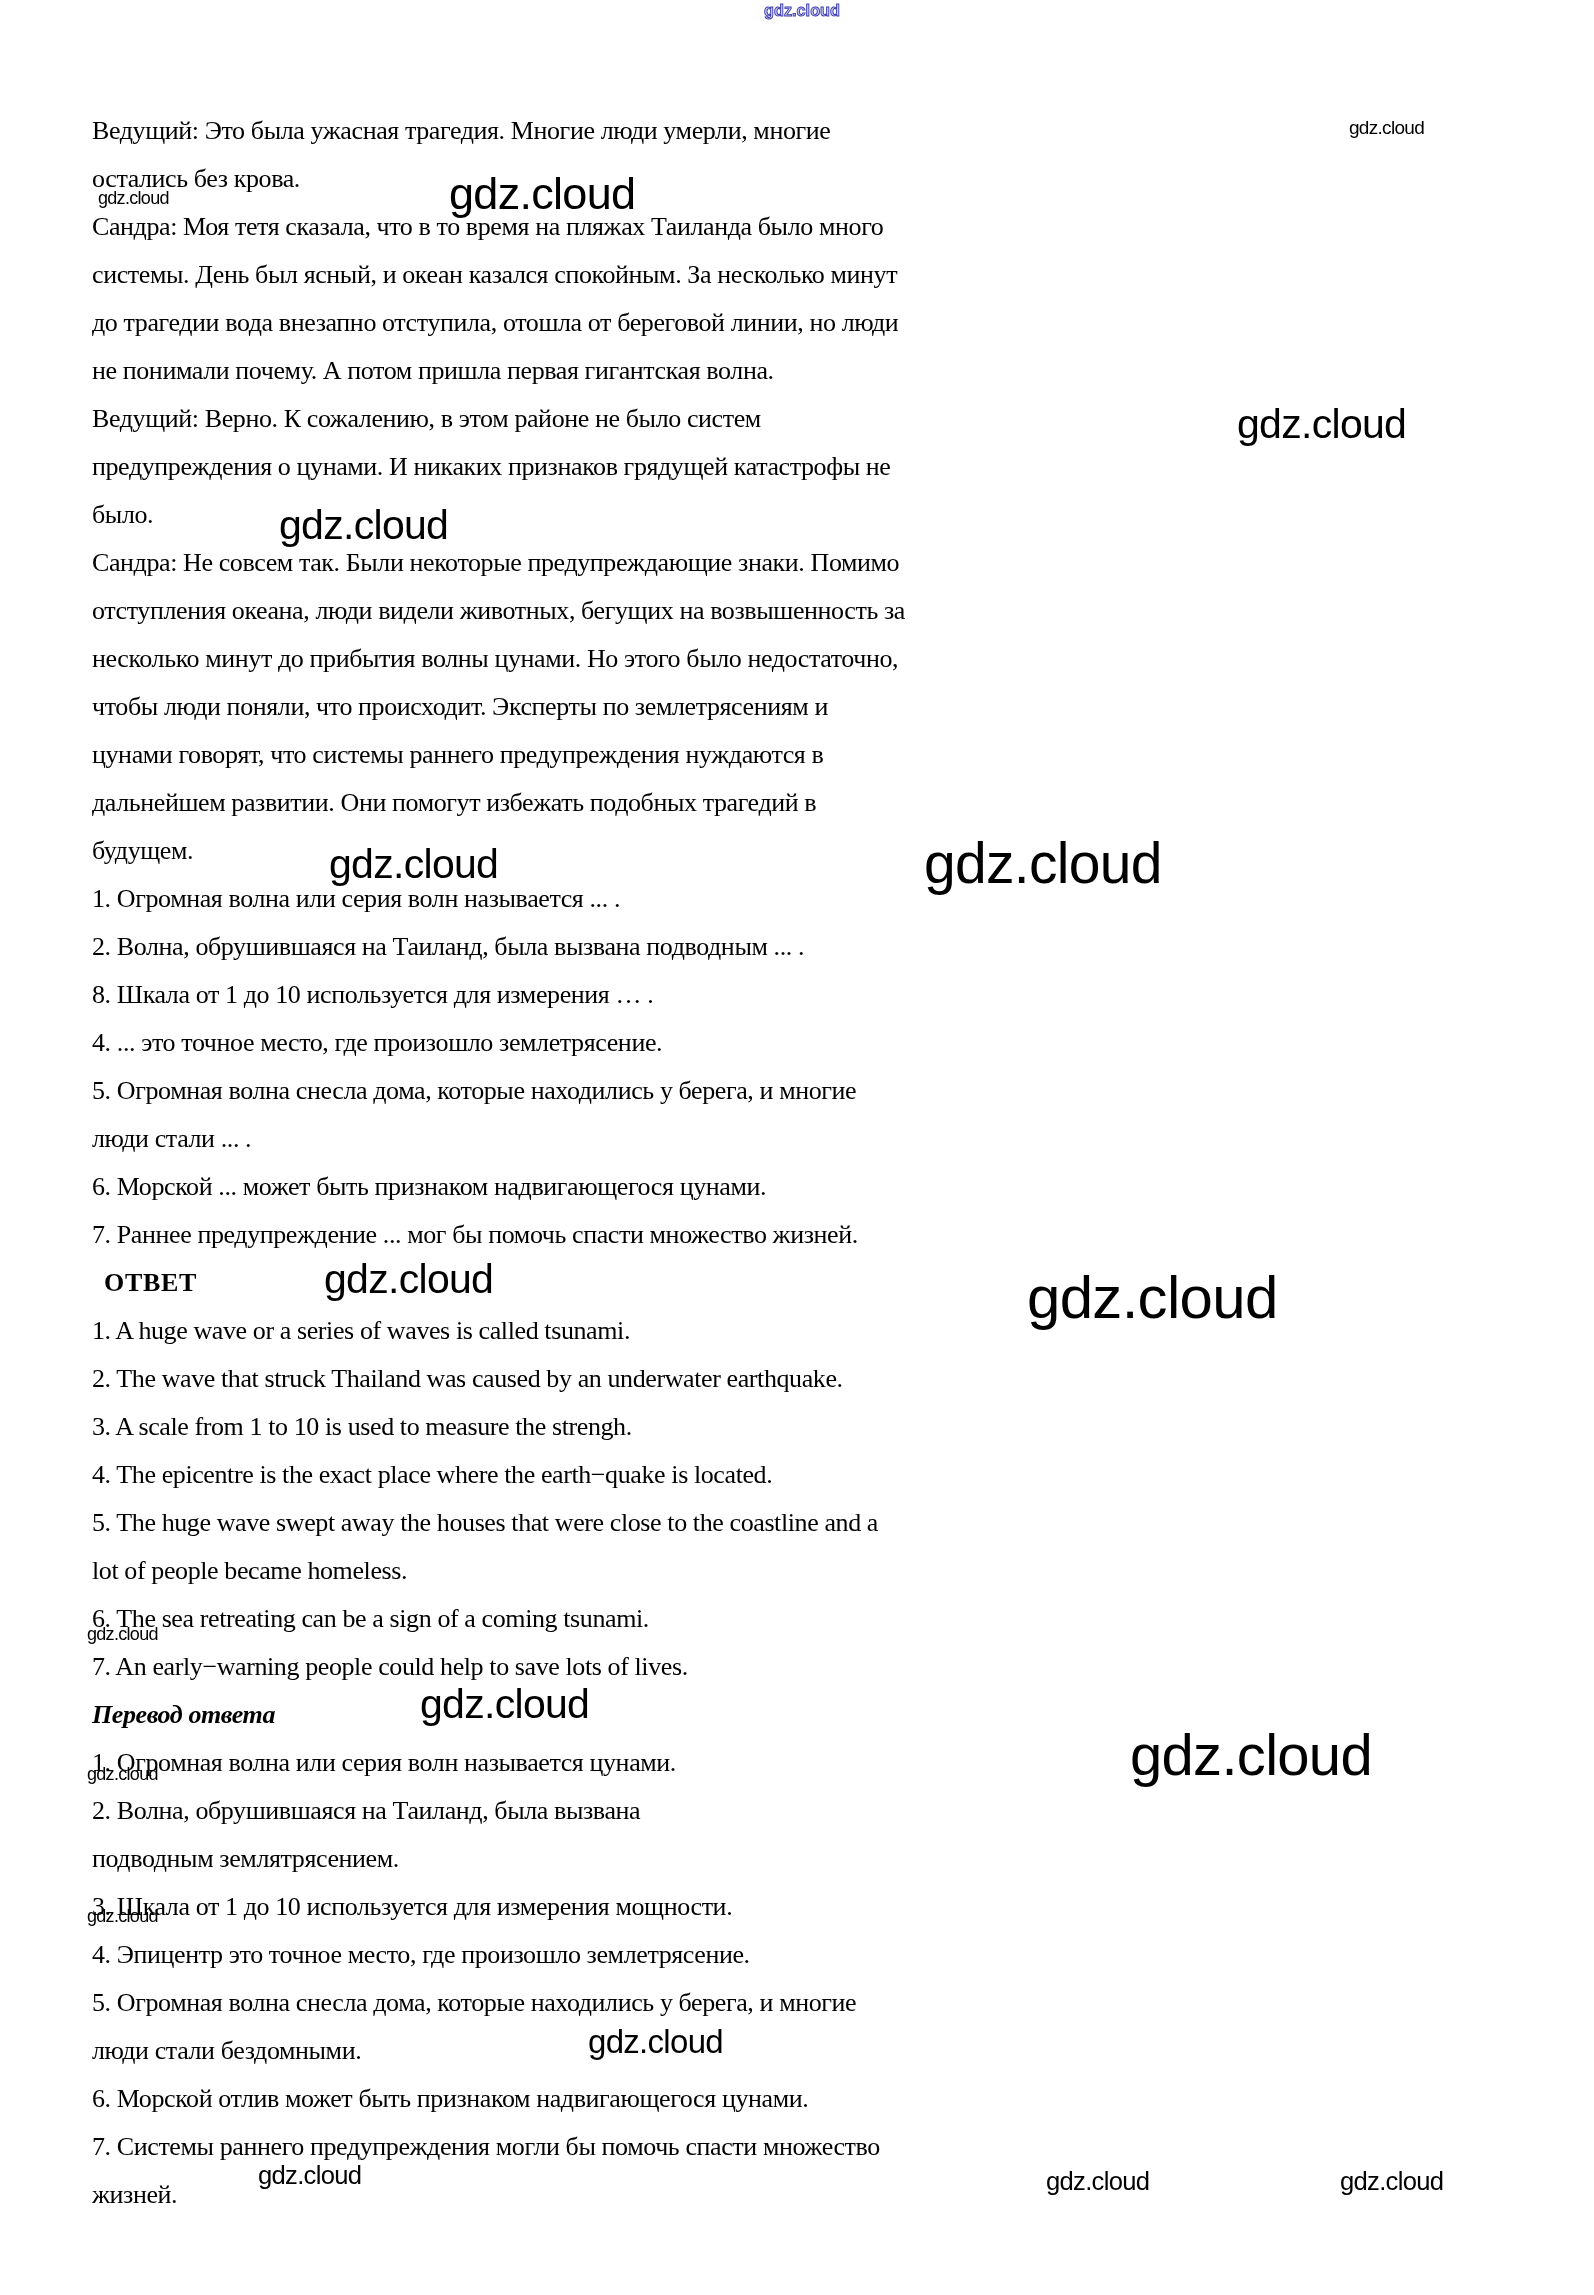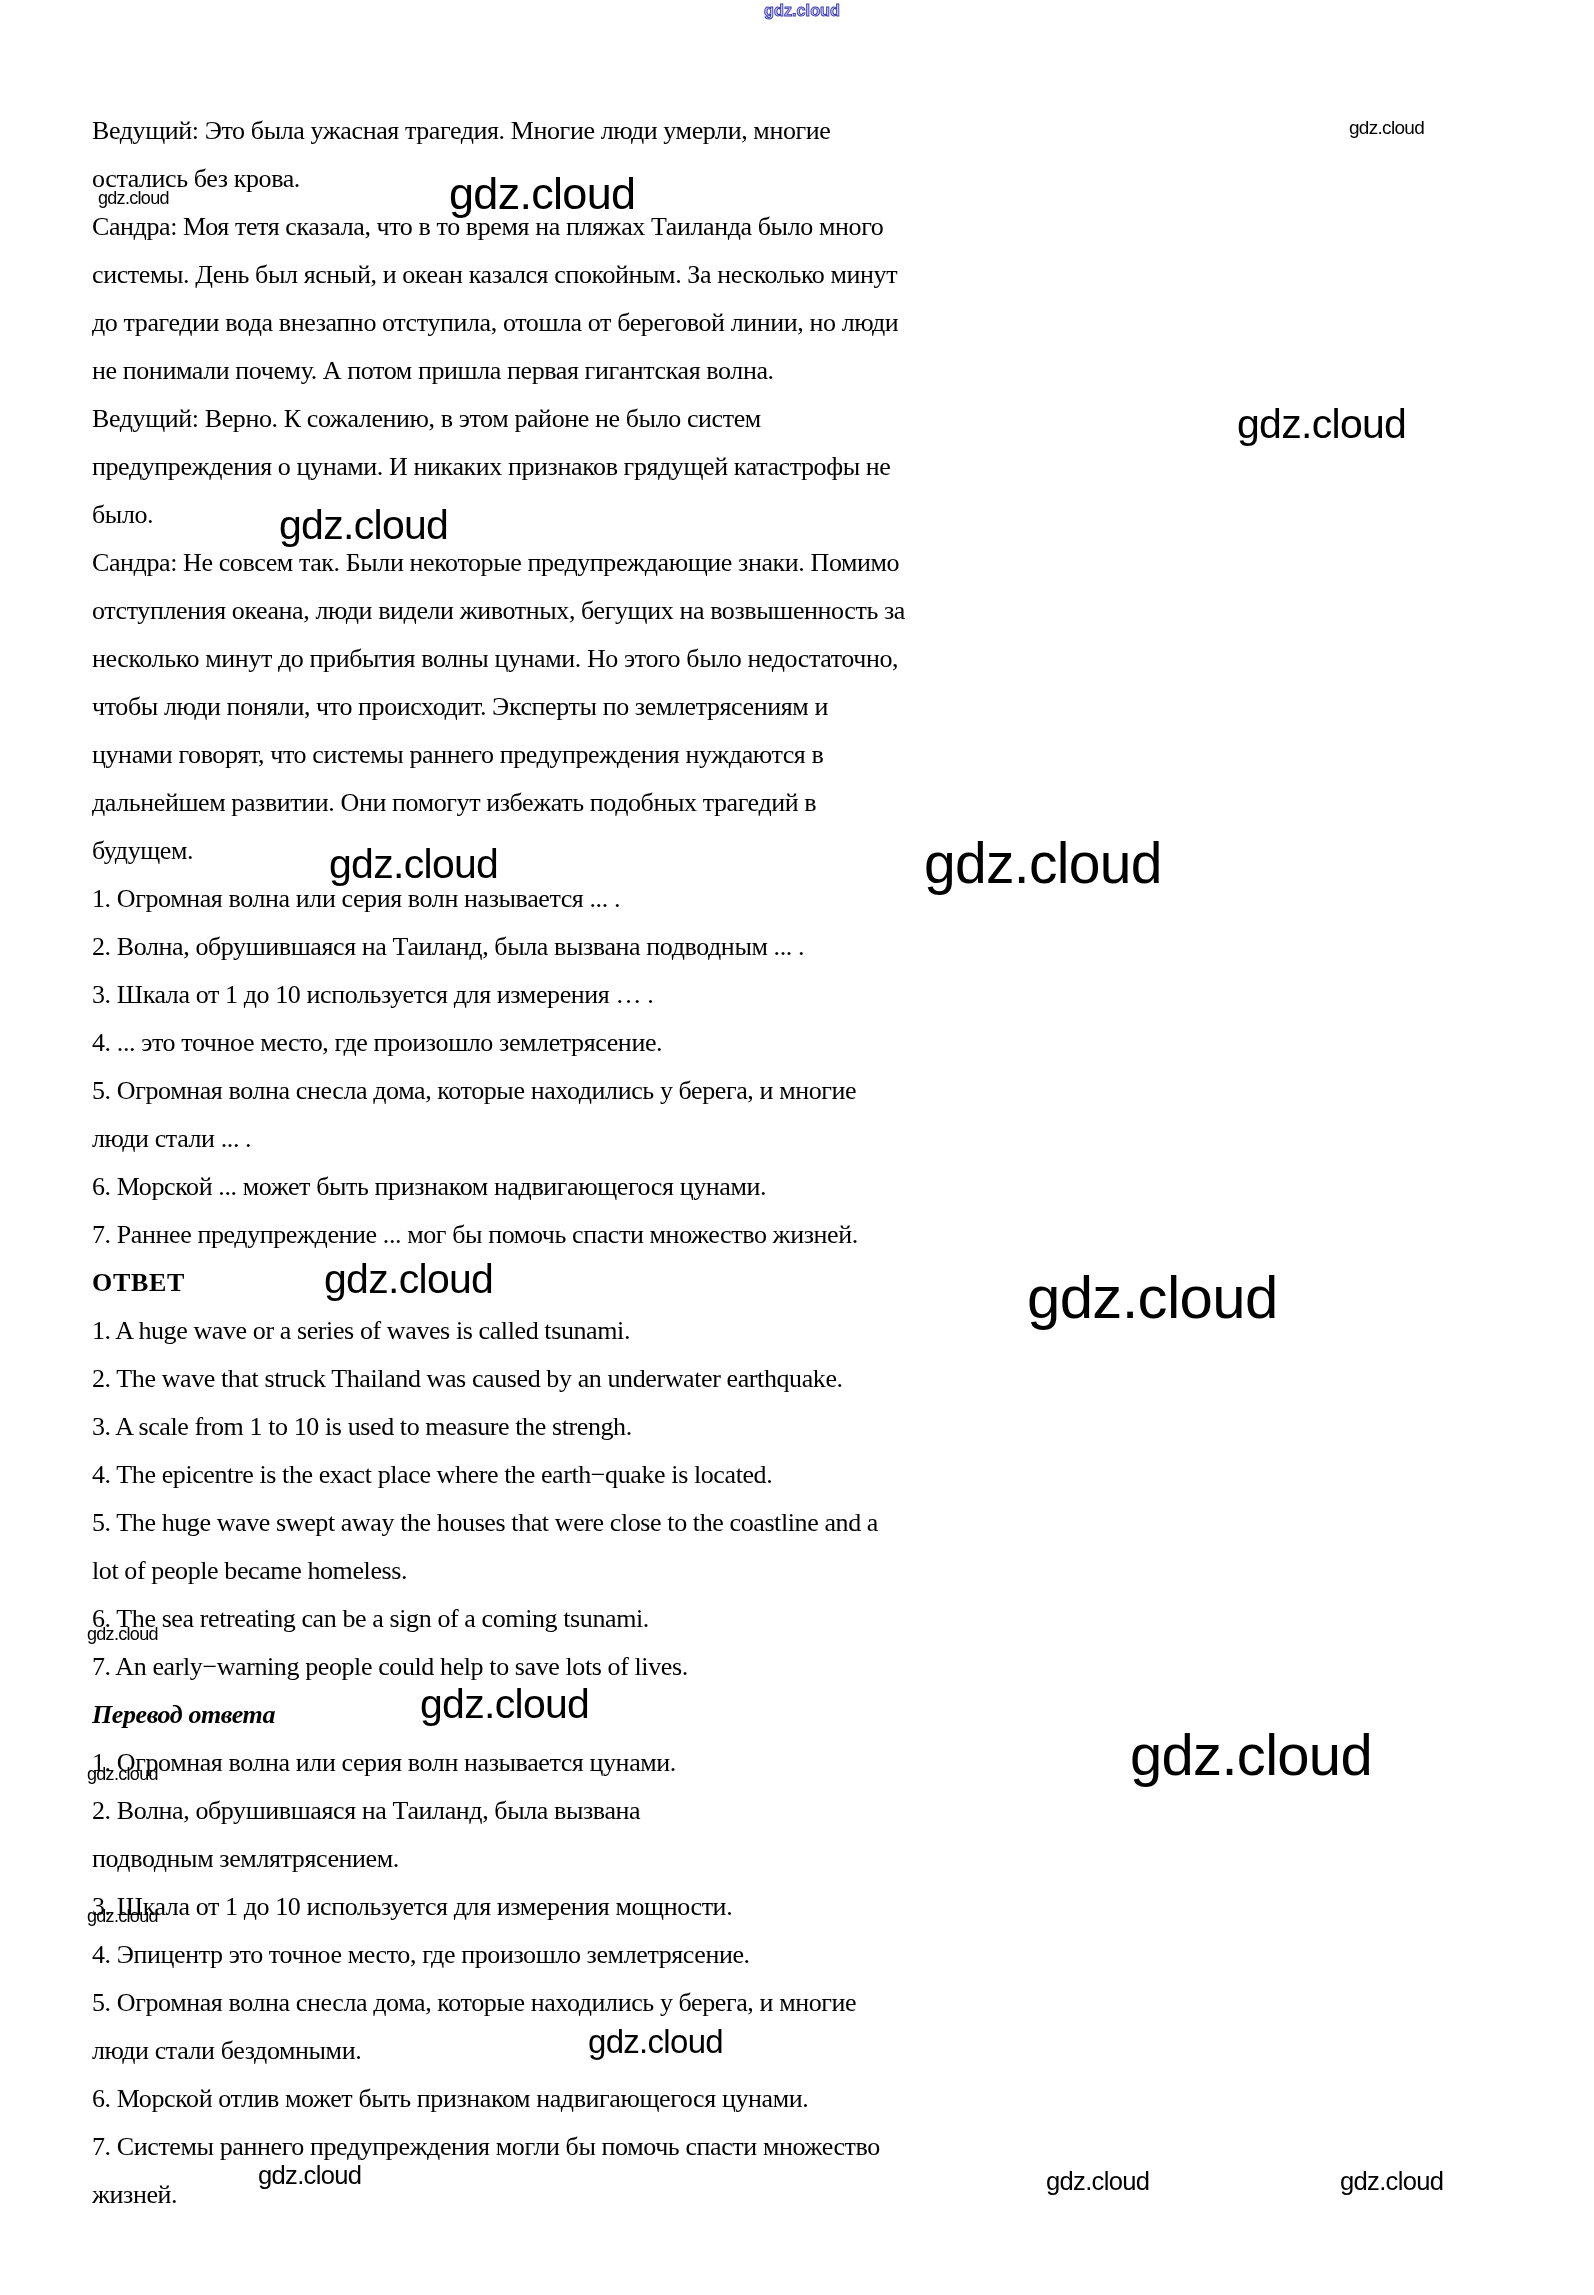--- a/index.html
+++ b/index.html
@@ -17,21 +17,21 @@
     width:1457px;
   }
   .line {
     font-size:26px;
     line-height:48px;
     height:48px;
     white-space:nowrap;
     letter-spacing:-0.4px;
   }
   .line .b { font-weight:normal; }
-  .heading-answer { font-weight:bold; letter-spacing:0.7px; }
+  .heading-answer { font-weight:bold; letter-spacing:0.7px;margin-left:12px; }
   .heading-translation { font-weight:bold; font-style:italic; }
   .wm {
     position:absolute;
     font-family:"Liberation Sans", sans-serif;
     color:#000;
     white-space:nowrap;
     letter-spacing:-0.7px;
     line-height:1;
   }
   .wm-top {
@@ -83,21 +83,21 @@
       <div class="line"><span>несколько минут до прибытия волны цунами. Но этого было недостаточно,</span></div>
       <div class="line"><span>чтобы люди поняли, что происходит. Эксперты по землетрясениям и</span></div>
       <div class="line"><span>цунами говорят, что системы раннего предупреждения нуждаются в</span></div>
       <div class="line"><span>дальнейшем развитии. Они помогут избежать подобных трагедий в</span></div>
       <div class="line"><span>будущем.</span></div>
     </div>
 
     <div>
       <div class="line"><span>1. Огромная волна или серия волн называется ... .</span></div>
       <div class="line"><span>2. Волна, обрушившаяся на Таиланд, была вызвана подводным ... .</span></div>
-      <div class="line"><span>3. Шкала от 1 до 10 используется для измерения … .</span></div>
+      <div class="line"><span>8. Шкала от 1 до 10 используется для измерения … .</span></div>
       <div class="line"><span>4. ... это точное место, где произошло землетрясение.</span></div>
       <div class="line"><span>5. Огромная волна снесла дома, которые находились у берега, и многие</span></div>
       <div class="line"><span>люди стали ... .</span></div>
       <div class="line"><span>6. Морской ... может быть признаком надвигающегося цунами.</span></div>
       <div class="line"><span>7. Раннее предупреждение ... мог бы помочь спасти множество жизней.</span></div>
     </div>
 
     <div class="line heading-answer">ОТВЕТ</div>
 
     <div>

